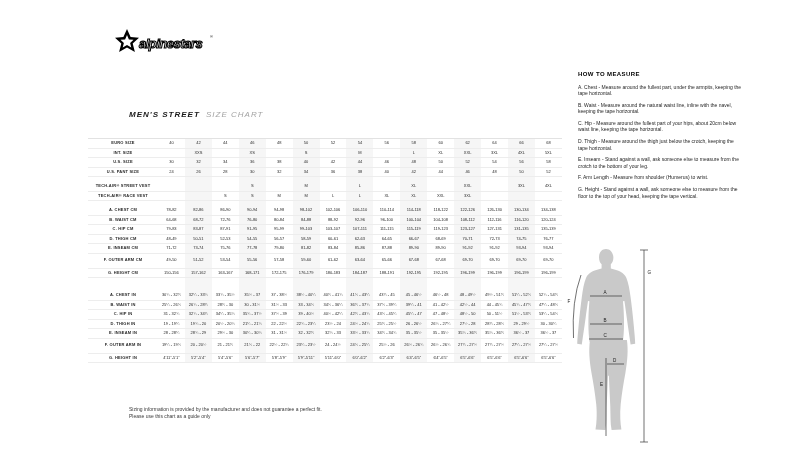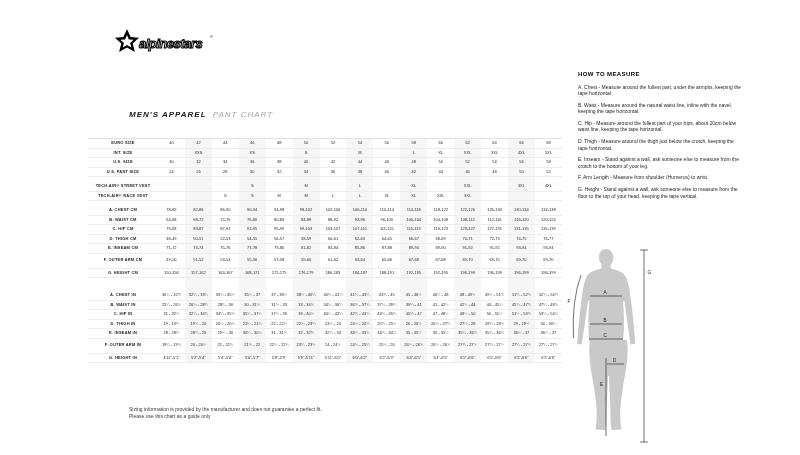--- a/index.html
+++ b/index.html
@@ -40,22 +40,22 @@
   <div class="logo">
     <svg viewBox="0 0 106 30" width="106" height="30">
       <polygon points="15,1 18.6,9 27,9.8 20.7,15.5 22.9,24 15,19.4 7.1,24 9.3,15.5 3,9.8 11.4,9" fill="#000"></polygon>
       <polygon points="15,7 16.9,11.4 21.5,11.8 18.1,14.9 19.3,19.6 15,17.1 10.7,19.6 11.9,14.9 8.5,11.8 13.1,11.4" fill="#fff"></polygon>
       <text x="27" y="20" font-size="13" font-weight="bold" font-style="italic" fill="#fff" stroke="#000" stroke-width="1.1" letter-spacing="-0.5">alpinestars</text>
       <text x="98" y="10" font-size="4" fill="#000" stroke="none">®</text>
     </svg>
   </div>
 
   <div class="title">
-    <span>MEN'S APPAREL</span>
-    <span class="sub">PANT CHART</span>
+    <span>MEN'S STREET</span>
+    <span class="sub">SIZE CHART</span>
   </div>
 
   <table class="size">
     <colgroup>
       <col style="width:70px">
       <col span="15">
     </colgroup>
     <tbody>
         <tr>
           <td class="rowlabel">EURO SIZE</td>

